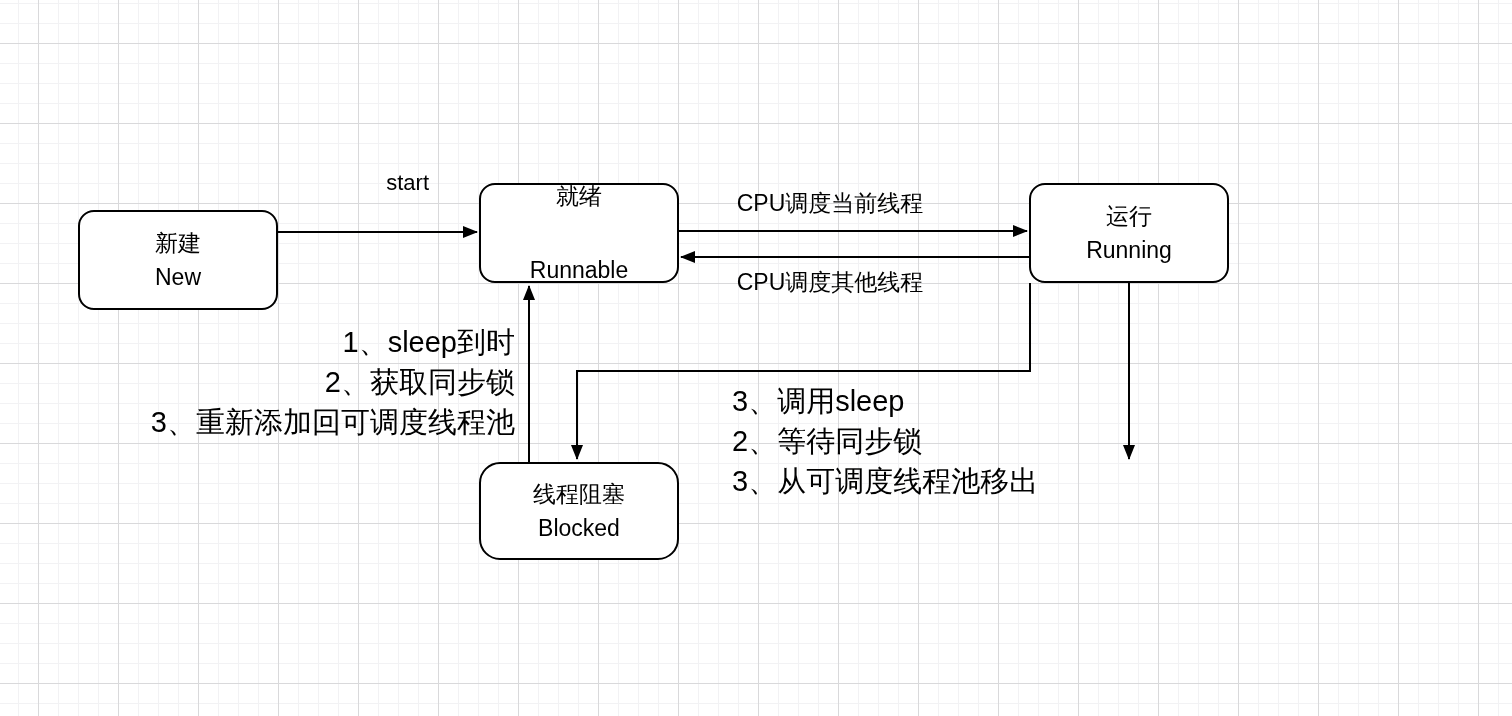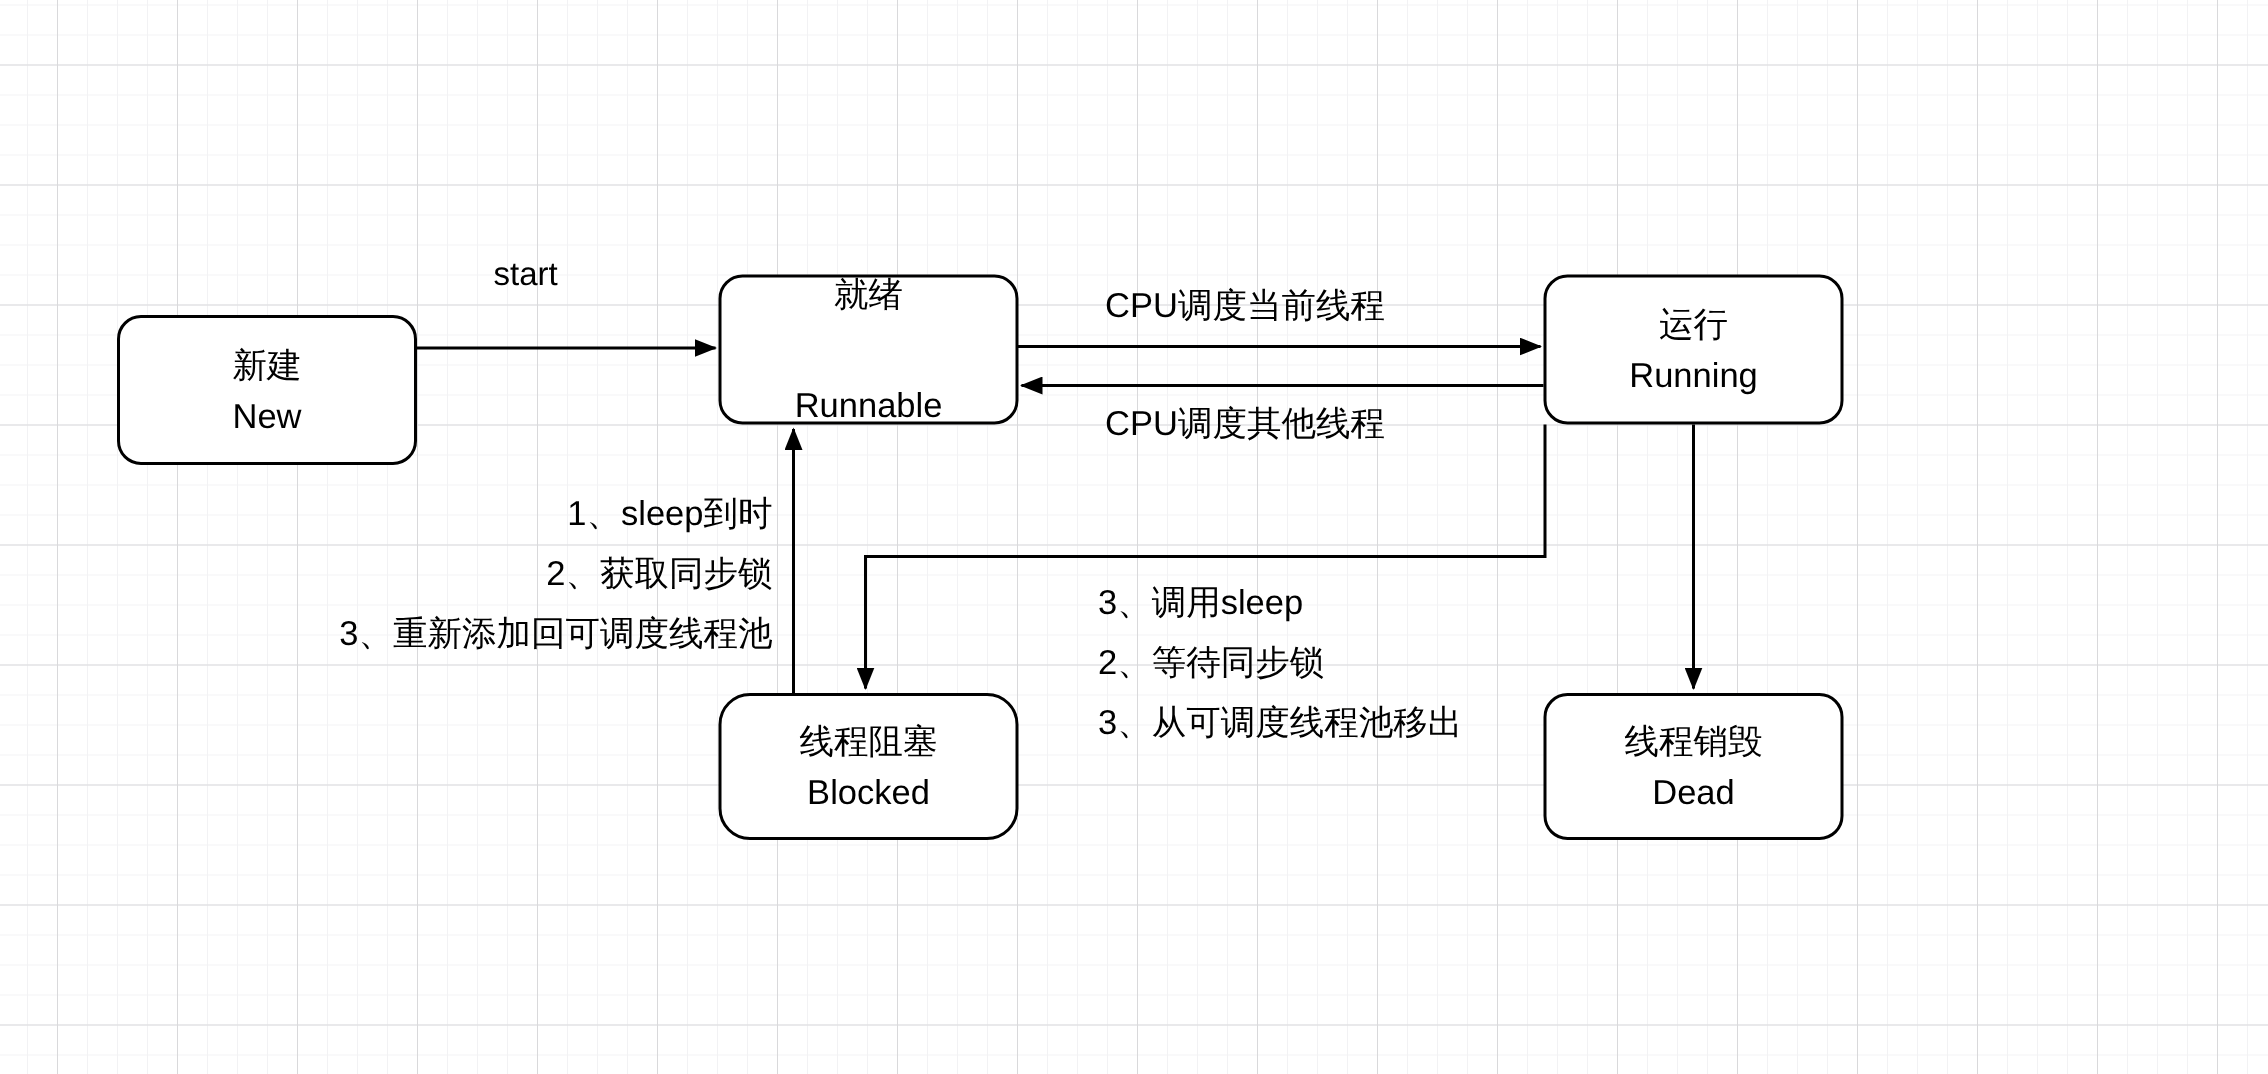--- a/index.html
+++ b/index.html
@@ -48,27 +48,27 @@
   .node-running  { left:1029px; top: 183px; width: 200px; height: 100px; }
   .node-blocked  { left: 479px; top: 462px; width: 200px; height:  98px; border-radius: 21px; }
   .node-dead     { left:1029px; top: 462px; width: 200px; height:  98px; }
 
   .edge-label {
     position: absolute;
     font-size: 23px;
     color: #000000;
     white-space: nowrap;
   }
-  .lbl-start       { left: 329px; top: 170px; width: 100px; text-align: left; font-size: 22px; }
+  .lbl-start       { left: 329px; top: 170px; width: 100px; text-align: right; font-size: 22px; }
   .lbl-cpu-current { left: 680px; top: 188px; width: 300px; text-align: center; }
   .lbl-cpu-other   { left: 680px; top: 267px; width: 300px; text-align: center; }
 
   .edge-label-list {
     position: absolute;
-    font-size: 23px;
+    font-size: 29px;
     line-height: 40px;
     color: #000000;
     white-space: nowrap;
   }
   .lbl-to-runnable { left: 115px; top: 322px; width: 400px; text-align: right; }
   .lbl-to-blocked  { left: 732px; top: 381px; width: 400px; text-align: left; }
 </style>
 </head>
 <body>
 
@@ -101,24 +101,20 @@
   <div class="node node-running">
     <div>运行</div>
     <div>Running</div>
   </div>
 
   <div class="node node-blocked">
     <div>线程阻塞</div>
     <div>Blocked</div>
   </div>
 
-  <div class="node node-dead">
-    <div>线程销毁</div>
-    <div>Dead</div>
-  </div>
 
   <div class="edge-label lbl-start">start</div>
 
   <div class="edge-label lbl-cpu-current">CPU调度当前线程</div>
 
   <div class="edge-label lbl-cpu-other">CPU调度其他线程</div>
 
   <div class="edge-label-list lbl-to-runnable">
     <div>1、sleep到时</div>
     <div>2、获取同步锁</div>

